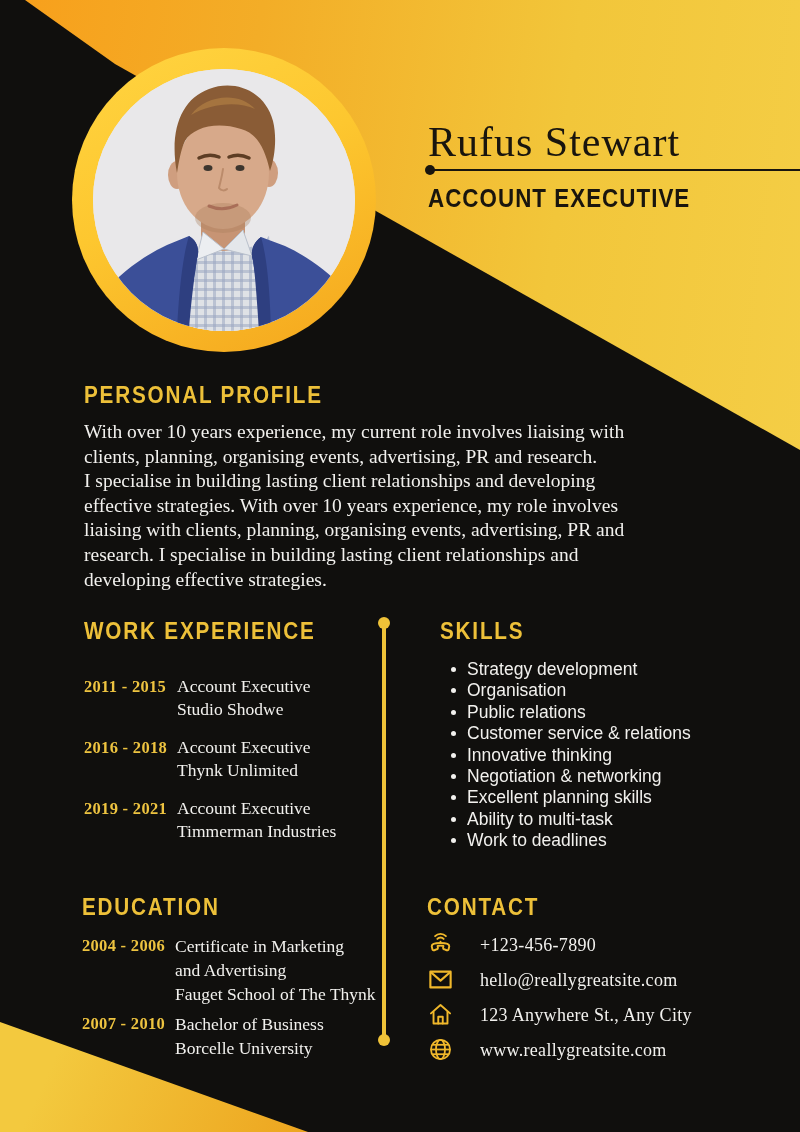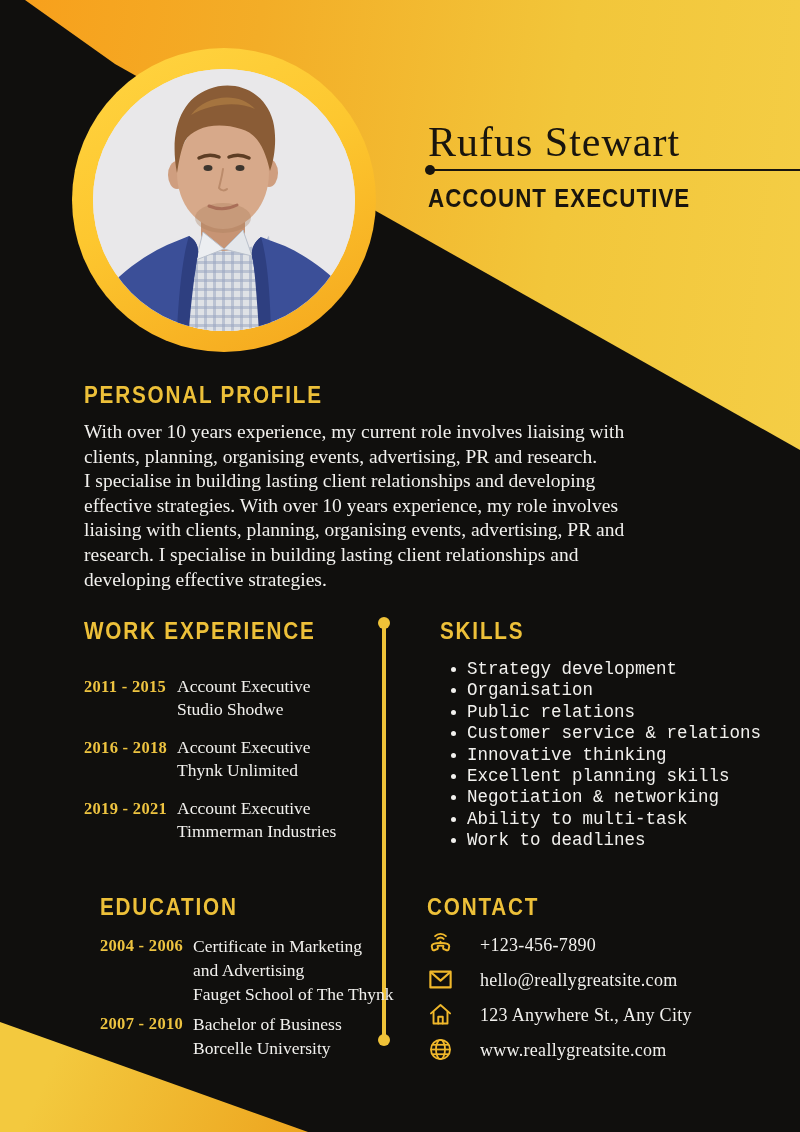--- a/index.html
+++ b/index.html
@@ -73,21 +73,21 @@
   }
   .timeline .dot {
     position:absolute; left:50%; transform:translateX(-50%);
     width:12px; height:12px; border-radius:50%; background:#efc238;
   }
   .timeline .dot-top { top:-5px; }
   .timeline .dot-bottom { bottom:-5px; }
 
   
   #work { position:absolute; left:84px; top:620px; width:300px; }
-  #education { position:absolute; left:100px; top:896px; width:310px; }
+  #education { position:absolute; left:82px; top:896px; width:310px; }
   .entries { margin-top:32px; }
   #education .entries { margin-top:15px; }
   .entry { display:flex; }
   .entry + .entry { margin-top:15px; }
   #education .entry + .entry { margin-top:6px; }
   .entry-dates {
     width:93px; flex:none;
     font-family:"Liberation Serif", serif; font-weight:700; font-size:16.5px;
     line-height:23px; letter-spacing:.3px; color:#edc340;
   }
@@ -96,21 +96,21 @@
     font-family:"Liberation Serif", serif; font-size:17.5px; line-height:23px;
     color:#f2f1ee;
   }
   #education .entry-text { line-height:24px; }
 
   
   #skills { position:absolute; left:425px; top:620px; width:340px;margin-left:15px; }
   #skills ul { list-style:none; margin:16px 0 0 0; padding:0; }
   #skills li {
     position:relative; padding-left:27px;
-    font-family:Liberation Mono, monospace; font-size:17.5px; line-height:21.4px;
+    font-family:Liberation Sans, sans-serif; font-size:17.5px; line-height:21.4px;
     color:#f2f1ee;
   }
   #skills li .bullet {
     position:absolute; left:11px; top:8px; width:5px; height:5px;
     border-radius:50%; background:#f2f1ee;
   }
 
   
   #contact { position:absolute; left:427px; top:896px; width:340px; }
   .contact-rows { margin-top:12px; display:flex; flex-direction:column; gap:8px; }
@@ -228,22 +228,22 @@
   </section>
 
   <section id="skills">
     <h2 class="heading">SKILLS</h2>
     <ul>
       <li><span class="bullet"></span><span>Strategy development</span></li>
       <li><span class="bullet"></span><span>Organisation</span></li>
       <li><span class="bullet"></span><span>Public relations</span></li>
       <li><span class="bullet"></span><span>Customer service &amp; relations</span></li>
       <li><span class="bullet"></span><span>Innovative thinking</span></li>
+      <li><span class="bullet"></span><span>Negotiation &amp; networking</span></li>
       <li><span class="bullet"></span><span>Excellent planning skills</span></li>
-      <li><span class="bullet"></span><span>Negotiation &amp; networking</span></li>
       <li><span class="bullet"></span><span>Ability to multi-task</span></li>
       <li><span class="bullet"></span><span>Work to deadlines</span></li>
     </ul>
   </section>
 
   <section id="education">
     <h2 class="heading">EDUCATION</h2>
     <div class="entries">
       <div class="entry">
         <div class="entry-dates">2004 - 2006</div>

